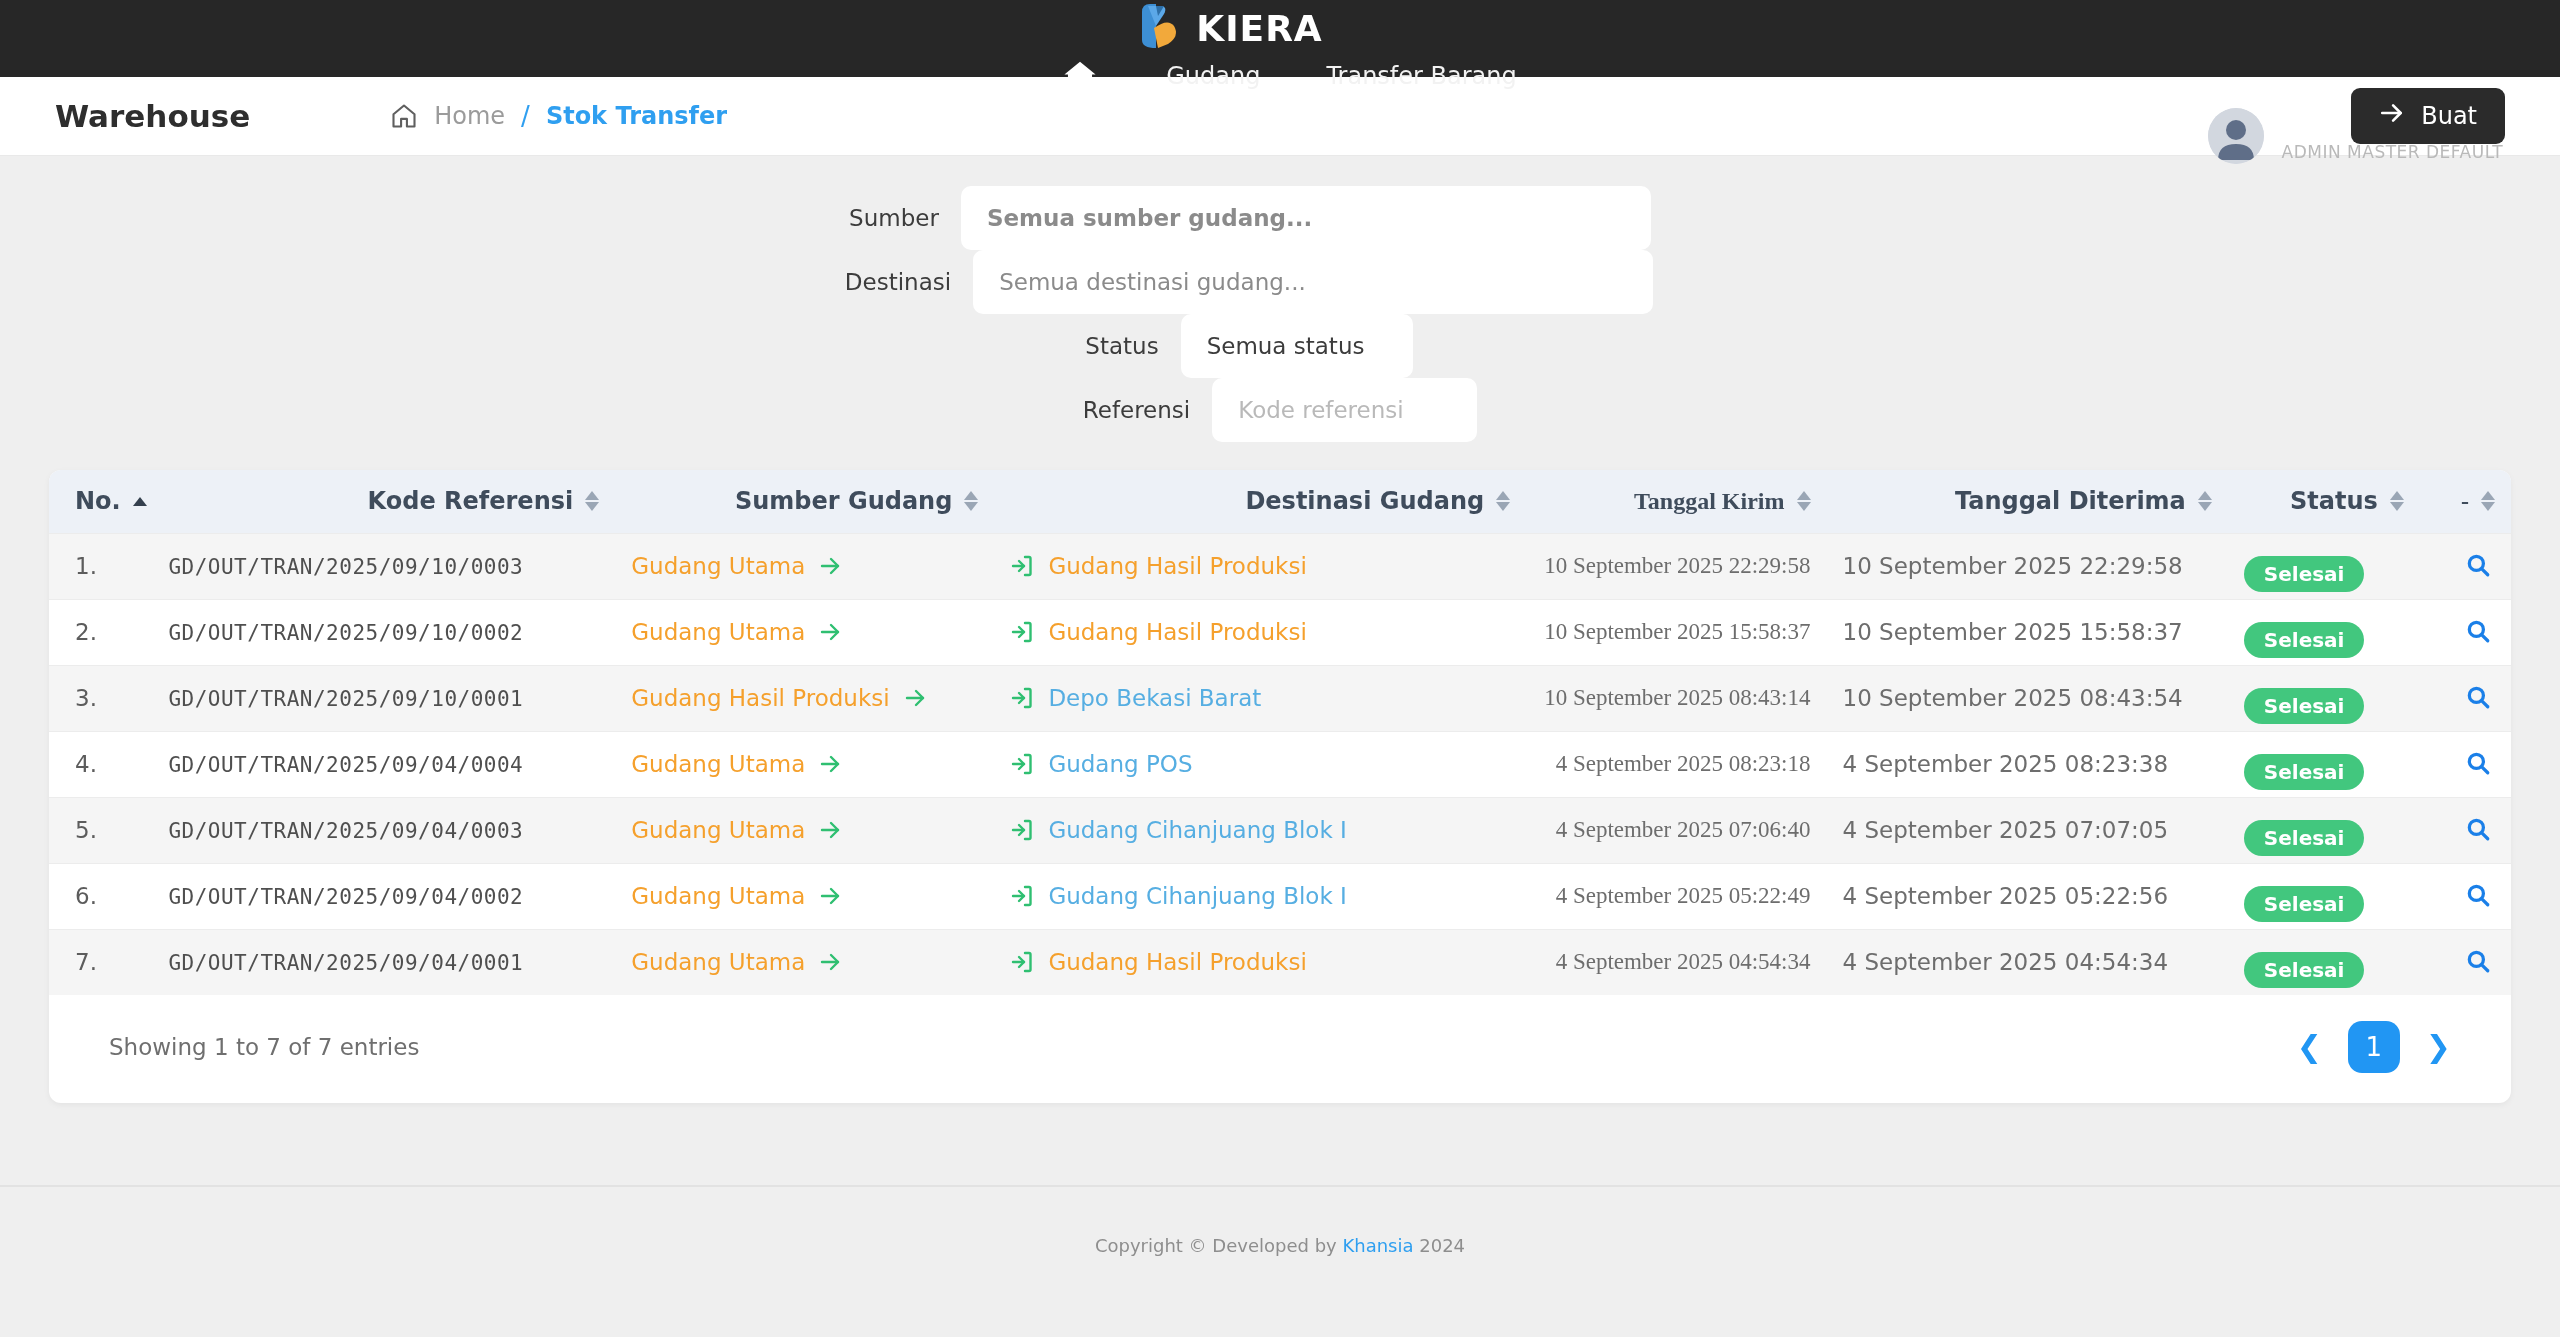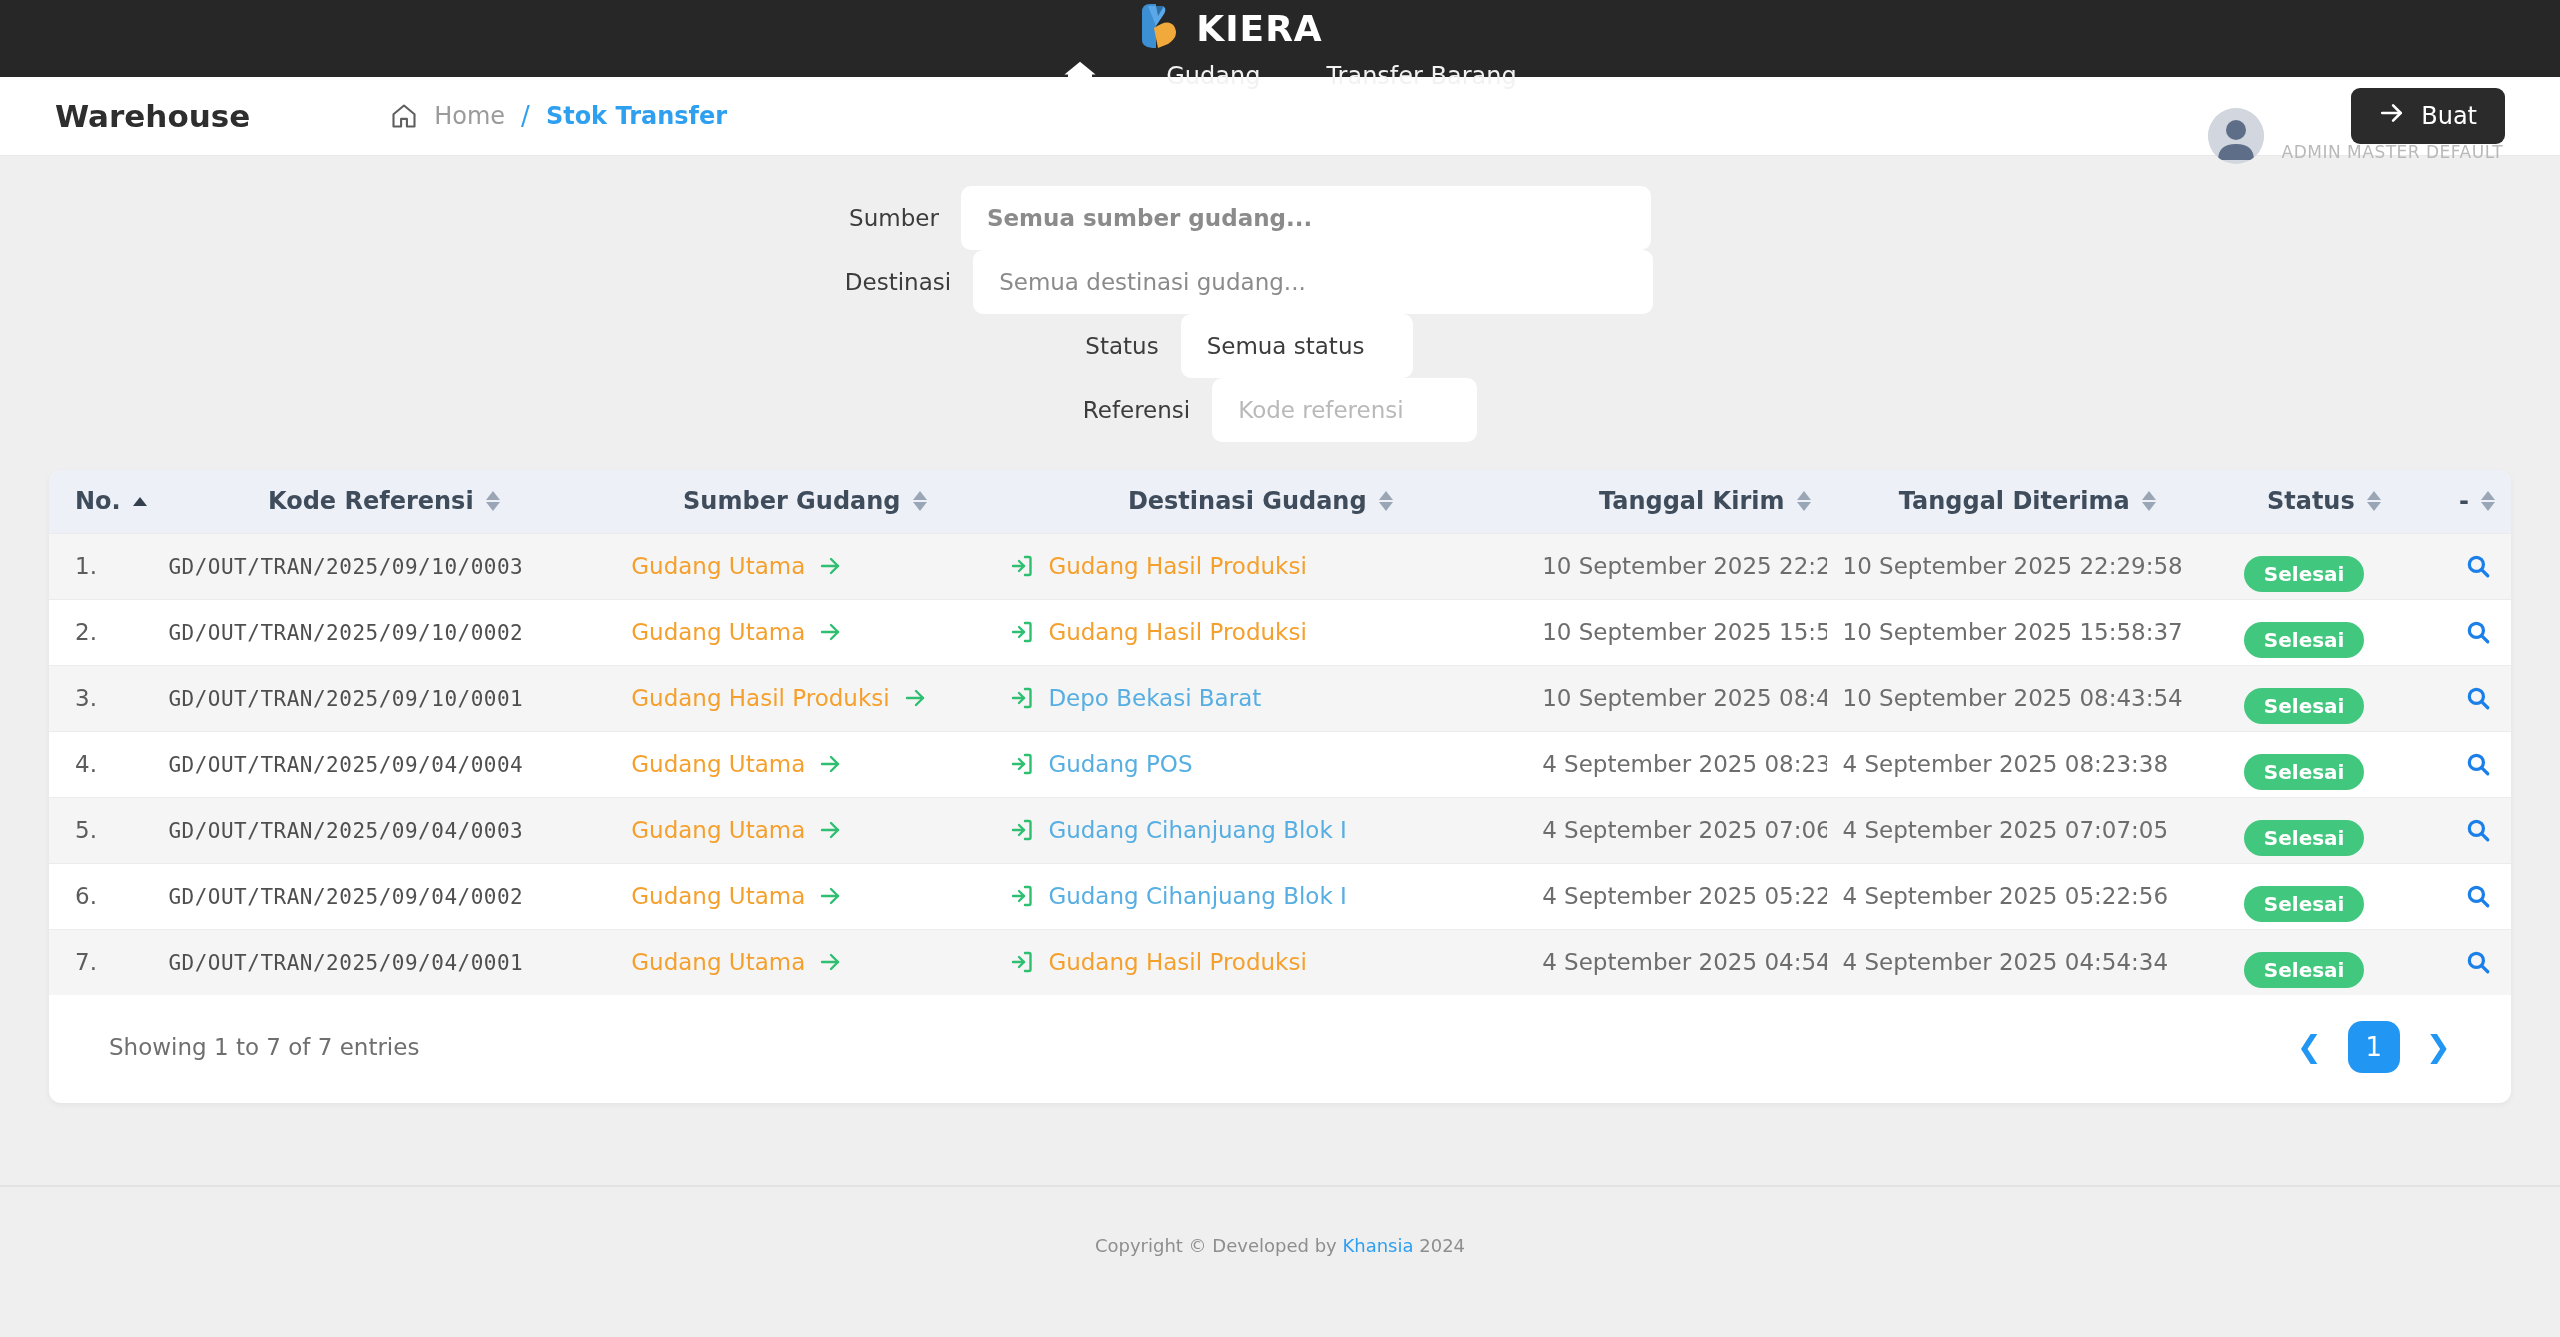--- a/index.html
+++ b/index.html
@@ -65,37 +65,37 @@
   .w-ref { width:265px; }
 
   
   .card {
     margin:0 49px; background:#fff; border-radius:12px; overflow:hidden;
     box-shadow:0 2px 6px rgba(0,0,0,.05);
   }
   table { width:100%; border-collapse:collapse; table-layout:fixed; }
   thead th {
     background:#edf1f7; height:63px; font-size:24px; font-weight:600; color:#3f4c5c;
-    text-align:center; padding:0 16px; white-space:nowrap;
+    text-align:right; padding:0 16px; white-space:nowrap;
   }
   th .th-inner { display:inline-flex; align-items:center; gap:12px; cursor:pointer; }
   .sort-stack { display:inline-flex; flex-direction:column; line-height:0; gap:2px; }
   .sort-tri { width:0; height:0; border-left:7px solid transparent; border-right:7px solid transparent; }
   .tri-up { border-bottom:9px solid #9aa6b5; }
   .tri-dn { border-top:9px solid #9aa6b5; }
   .tri-up.active { border-bottom-color:#34404e; }
   .col-no { width:4.2%; }
   .col-kode { width:18.8%; }
   .col-sumber { width:15.4%; }
   .col-dest { width:21.6%; }
   .col-kirim { width:12.2%; }
   .col-diterima { width:16.3%; }
   .col-status { width:7.8%; }
   .col-act { width:3.7%; }
-  th.right, td.right { text-align:right; }
+  th.right, td.right { text-align:right;font-family:Liberation Serif, serif; }
   tbody td {
     height:66px; font-size:23px; color:#4b4b4b; padding:0 16px; border-top:1px solid #ececec;
     white-space:nowrap; overflow:hidden;
   }
   tbody tr:nth-child(odd) td { background:#f5f5f5; }
   tbody tr:nth-child(even) td { background:#ffffff; }
   td.c-no { color:#5c5c5c; padding-left:26px; }
   .code { font-family:"DejaVu Sans Mono","Liberation Mono",monospace; font-size:21px; color:#4f4f4f; letter-spacing:.5px; }
   .wh-cell { display:flex; align-items:center; gap:14px; }
   .wh-link { cursor:pointer; }

